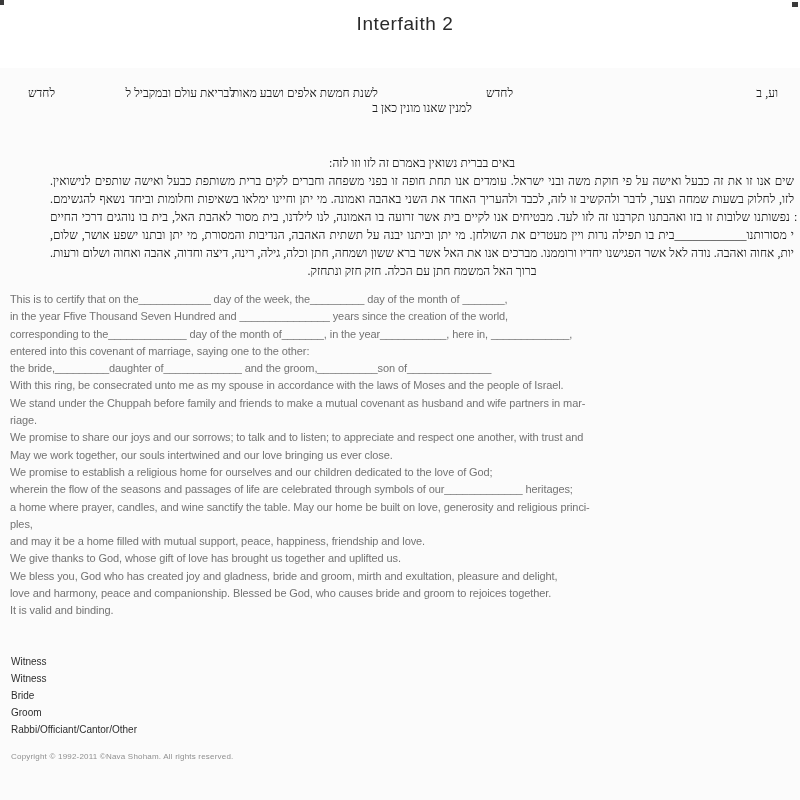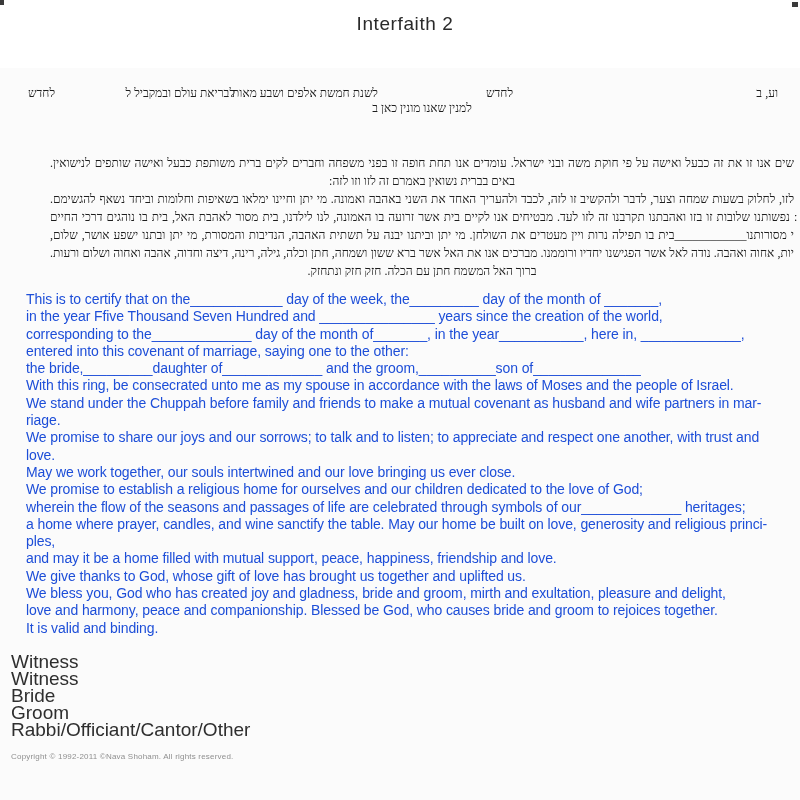--- a/index.html
+++ b/index.html
@@ -18,27 +18,27 @@
   .heb { font-family:Liberation Serif, serif; direction:rtl; unicode-bidi:isolate;margin-left:44px; }
   .heb-date span.slot { position:absolute; top:86px; font-size:12px; color:#1d1d1d; white-space:nowrap; }
   .heb-date .row2 { position:absolute; top:101px; left:0; right:0; text-align:center; font-size:12px; color:#1d1d1d; }
   .heb-par {
     position:absolute; top:154px; left:6px; right:6px;
     font-size:12px; line-height:18px; color:#1d1d1d;
   }
   .heb-line.center { text-align:center; }
   .heb-line.just { text-align:justify; text-align-last:justify; }
   .eng {
-    position:absolute; top:291px; left:26px; right:8px;
-    font-size:14px; line-height:17.3px; letter-spacing:-0.1px; color:#1d4ed8;
+    position:absolute; top:291px; left:10px; right:8px;
+    font-size:11px; line-height:17.3px; letter-spacing:-0.1px; color:#737373;
   }
   .eng-line { white-space:nowrap; }
   .sigs {
     position:absolute; top:654px; left:11px;
-    font-size:19px; line-height:16.9px; color:#2e2e2e;
+    font-size:10px; line-height:16.9px; color:#2e2e2e;
   }
   .copyright {
     position:absolute; top:752px; left:11px;
     font-size:8px; letter-spacing:0.2px; color:#8f8f8f;
   }
 </style>
 </head>
 <body>
 
 <div class="page">
@@ -52,40 +52,39 @@
   <div class="heb heb-date">
     <span class="slot" style="right:22px">וע, ב</span>
     <span class="slot" style="right:287px">לחדש</span>
     <span class="slot" style="right:422px">לשנת חמשת אלפים ושבע מאות</span>
     <span class="slot" style="right:565px">לבריאת עולם ובמקביל ל</span>
     <span class="slot" style="right:745px">לחדש</span>
     <div class="row2 heb">למנין שאנו מונין כאן ב</div>
   </div>
 
   <div class="heb heb-par">
+    <div class="heb-line center">באים בברית נשואין באמרם זה לזו וזו לזה:</div>
     <div class="heb-line just">שים אנו זו את זה כבעל ואישה על פי חוקת משה ובני ישראל. עומדים אנו תחת חופה זו בפני משפחה וחברים לקים ברית משותפת כבעל ואישה שותפים לנישואין.</div>
-    <div class="heb-line center">באים בברית נשואין באמרם זה לזו וזו לזה:</div>
     <div class="heb-line just">לזו, לחלוק בשעות שמחה וצער, לדבר ולהקשיב זו לזה, לכבד ולהעריך האחד את השני באהבה ואמונה. מי יתן וחיינו ימלאו בשאיפות וחלומות וביחד נשאף להגשימם.</div>
     <div class="heb-line just">׃ נפשותנו שלובות זו בזו ואהבתנו תקרבנו זה לזו לעד. מבטיחים אנו לקיים בית אשר זרועה בו האמונה, לנו לילדנו, בית מסור לאהבת האל, בית בו נוהגים דרכי החיים</div>
     <div class="heb-line just">י מסורותנו____________בית בו תפילה נרות ויין מעטרים את השולחן. מי יתן וביתנו יבנה על תשתית האהבה, הנדיבות והמסורת, מי יתן ובתנו ישפע אושר, שלום,</div>
     <div class="heb-line just">יות, אחוה ואהבה. נודה לאל אשר הפגישנו יחדיו ורוממנו. מברכים אנו את האל אשר ברא ששון ושמחה, חתן וכלה, גילה, רינה, דיצה וחדוה, אהבה ואחוה ושלום ורעות.</div>
     <div class="heb-line center">ברוך האל המשמח חתן עם הכלה. חזק חזק ונתחזק.</div>
   </div>
 
   <div class="eng">
     <div class="eng-line">This is to certify that on the____________ day of the week, the_________ day of the month of _______,</div>
     <div class="eng-line">in the year Ffive Thousand Seven Hundred and _______________ years since the creation of the world,</div>
     <div class="eng-line">corresponding to the_____________ day of the month of_______, in the year___________, here in, _____________,</div>
     <div class="eng-line">entered into this covenant of marriage, saying one to the other:</div>
     <div class="eng-line">the bride,_________daughter of_____________ and the groom,__________son of______________</div>
     <div class="eng-line">With this ring, be consecrated unto me as my spouse in accordance with the laws of Moses and the people of Israel.</div>
     <div class="eng-line">We stand under the Chuppah before family and friends to make a mutual covenant as husband and wife partners in mar-</div>
     <div class="eng-line">riage.</div>
     <div class="eng-line">We promise to share our joys and our sorrows; to talk and to listen; to appreciate and respect one another, with trust and</div>
-    <div class="eng-line">love.</div>
     <div class="eng-line">May we work together, our souls intertwined and our love bringing us ever close.</div>
     <div class="eng-line">We promise to establish a religious home for ourselves and our children dedicated to the love of God;</div>
     <div class="eng-line">wherein the flow of the seasons and passages of life are celebrated through symbols of our_____________ heritages;</div>
     <div class="eng-line">a home where prayer, candles, and wine sanctify the table. May our home be built on love, generosity and religious princi-</div>
     <div class="eng-line">ples,</div>
     <div class="eng-line">and may it be a home filled with mutual support, peace, happiness, friendship and love.</div>
     <div class="eng-line">We give thanks to God, whose gift of love has brought us together and uplifted us.</div>
     <div class="eng-line">We bless you, God who has created joy and gladness, bride and groom, mirth and exultation, pleasure and delight,</div>
     <div class="eng-line">love and harmony, peace and companionship. Blessed be God, who causes bride and groom to rejoices together.</div>
     <div class="eng-line">It is valid and binding.</div>

